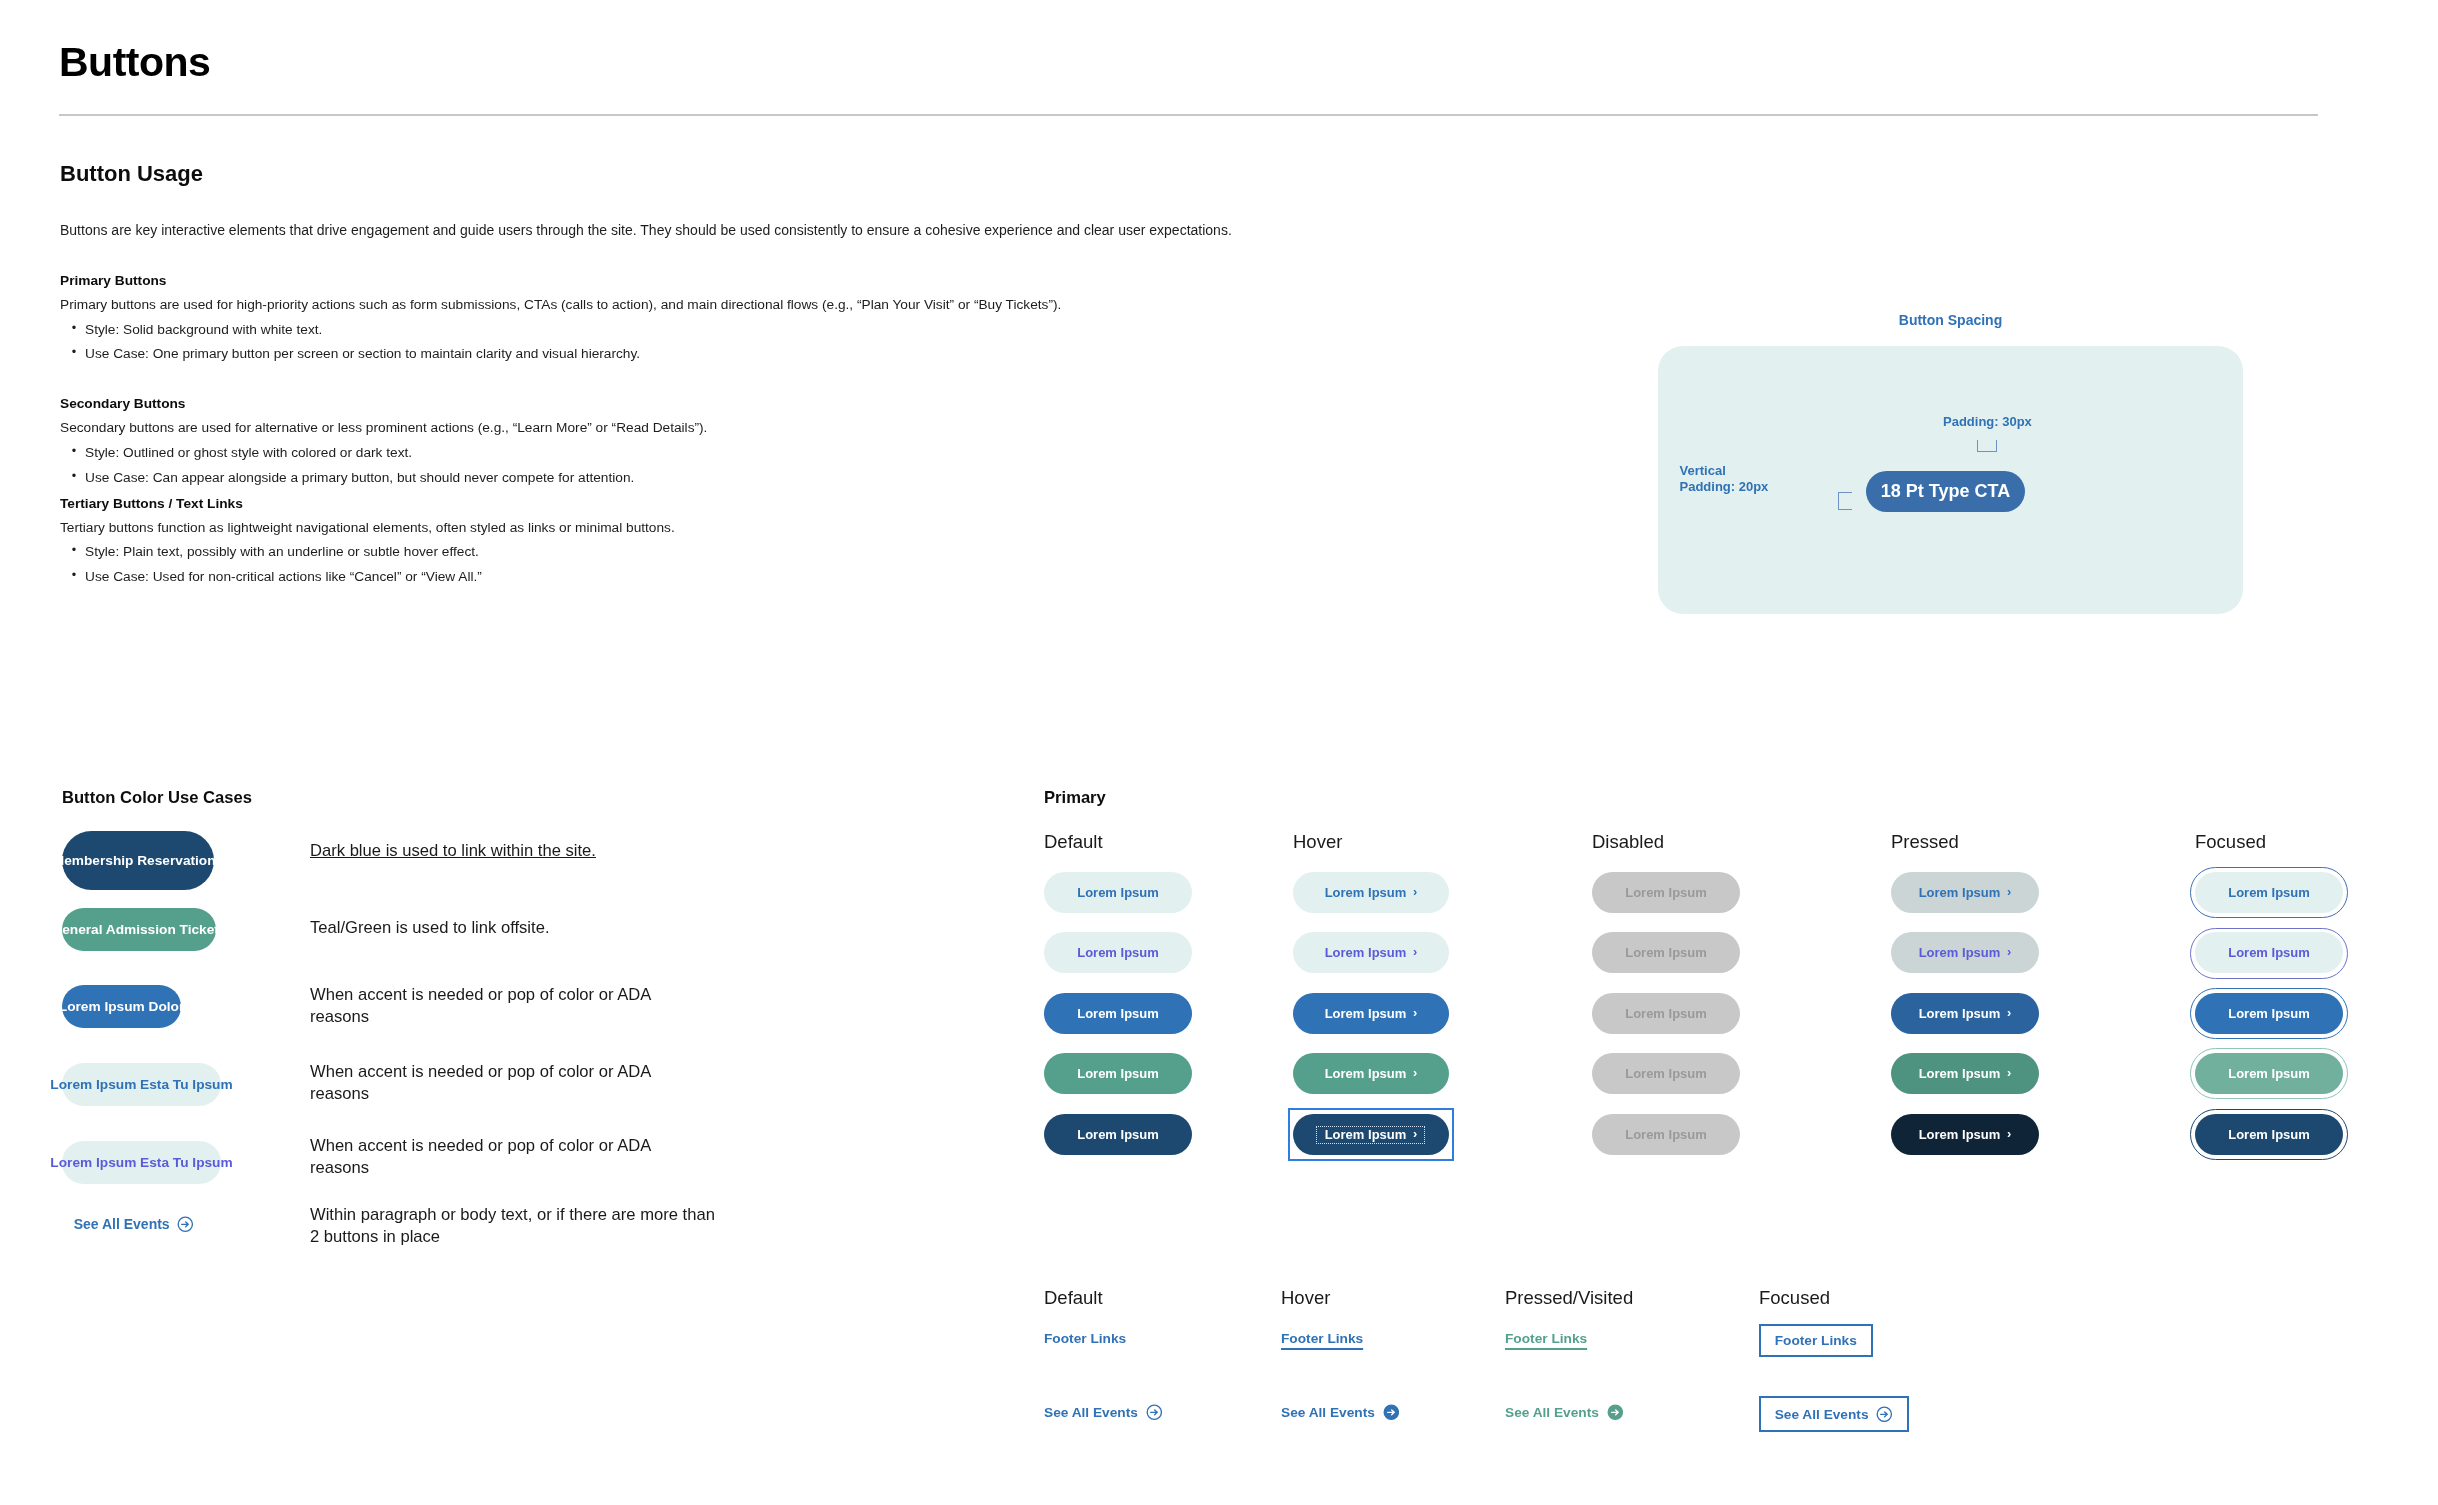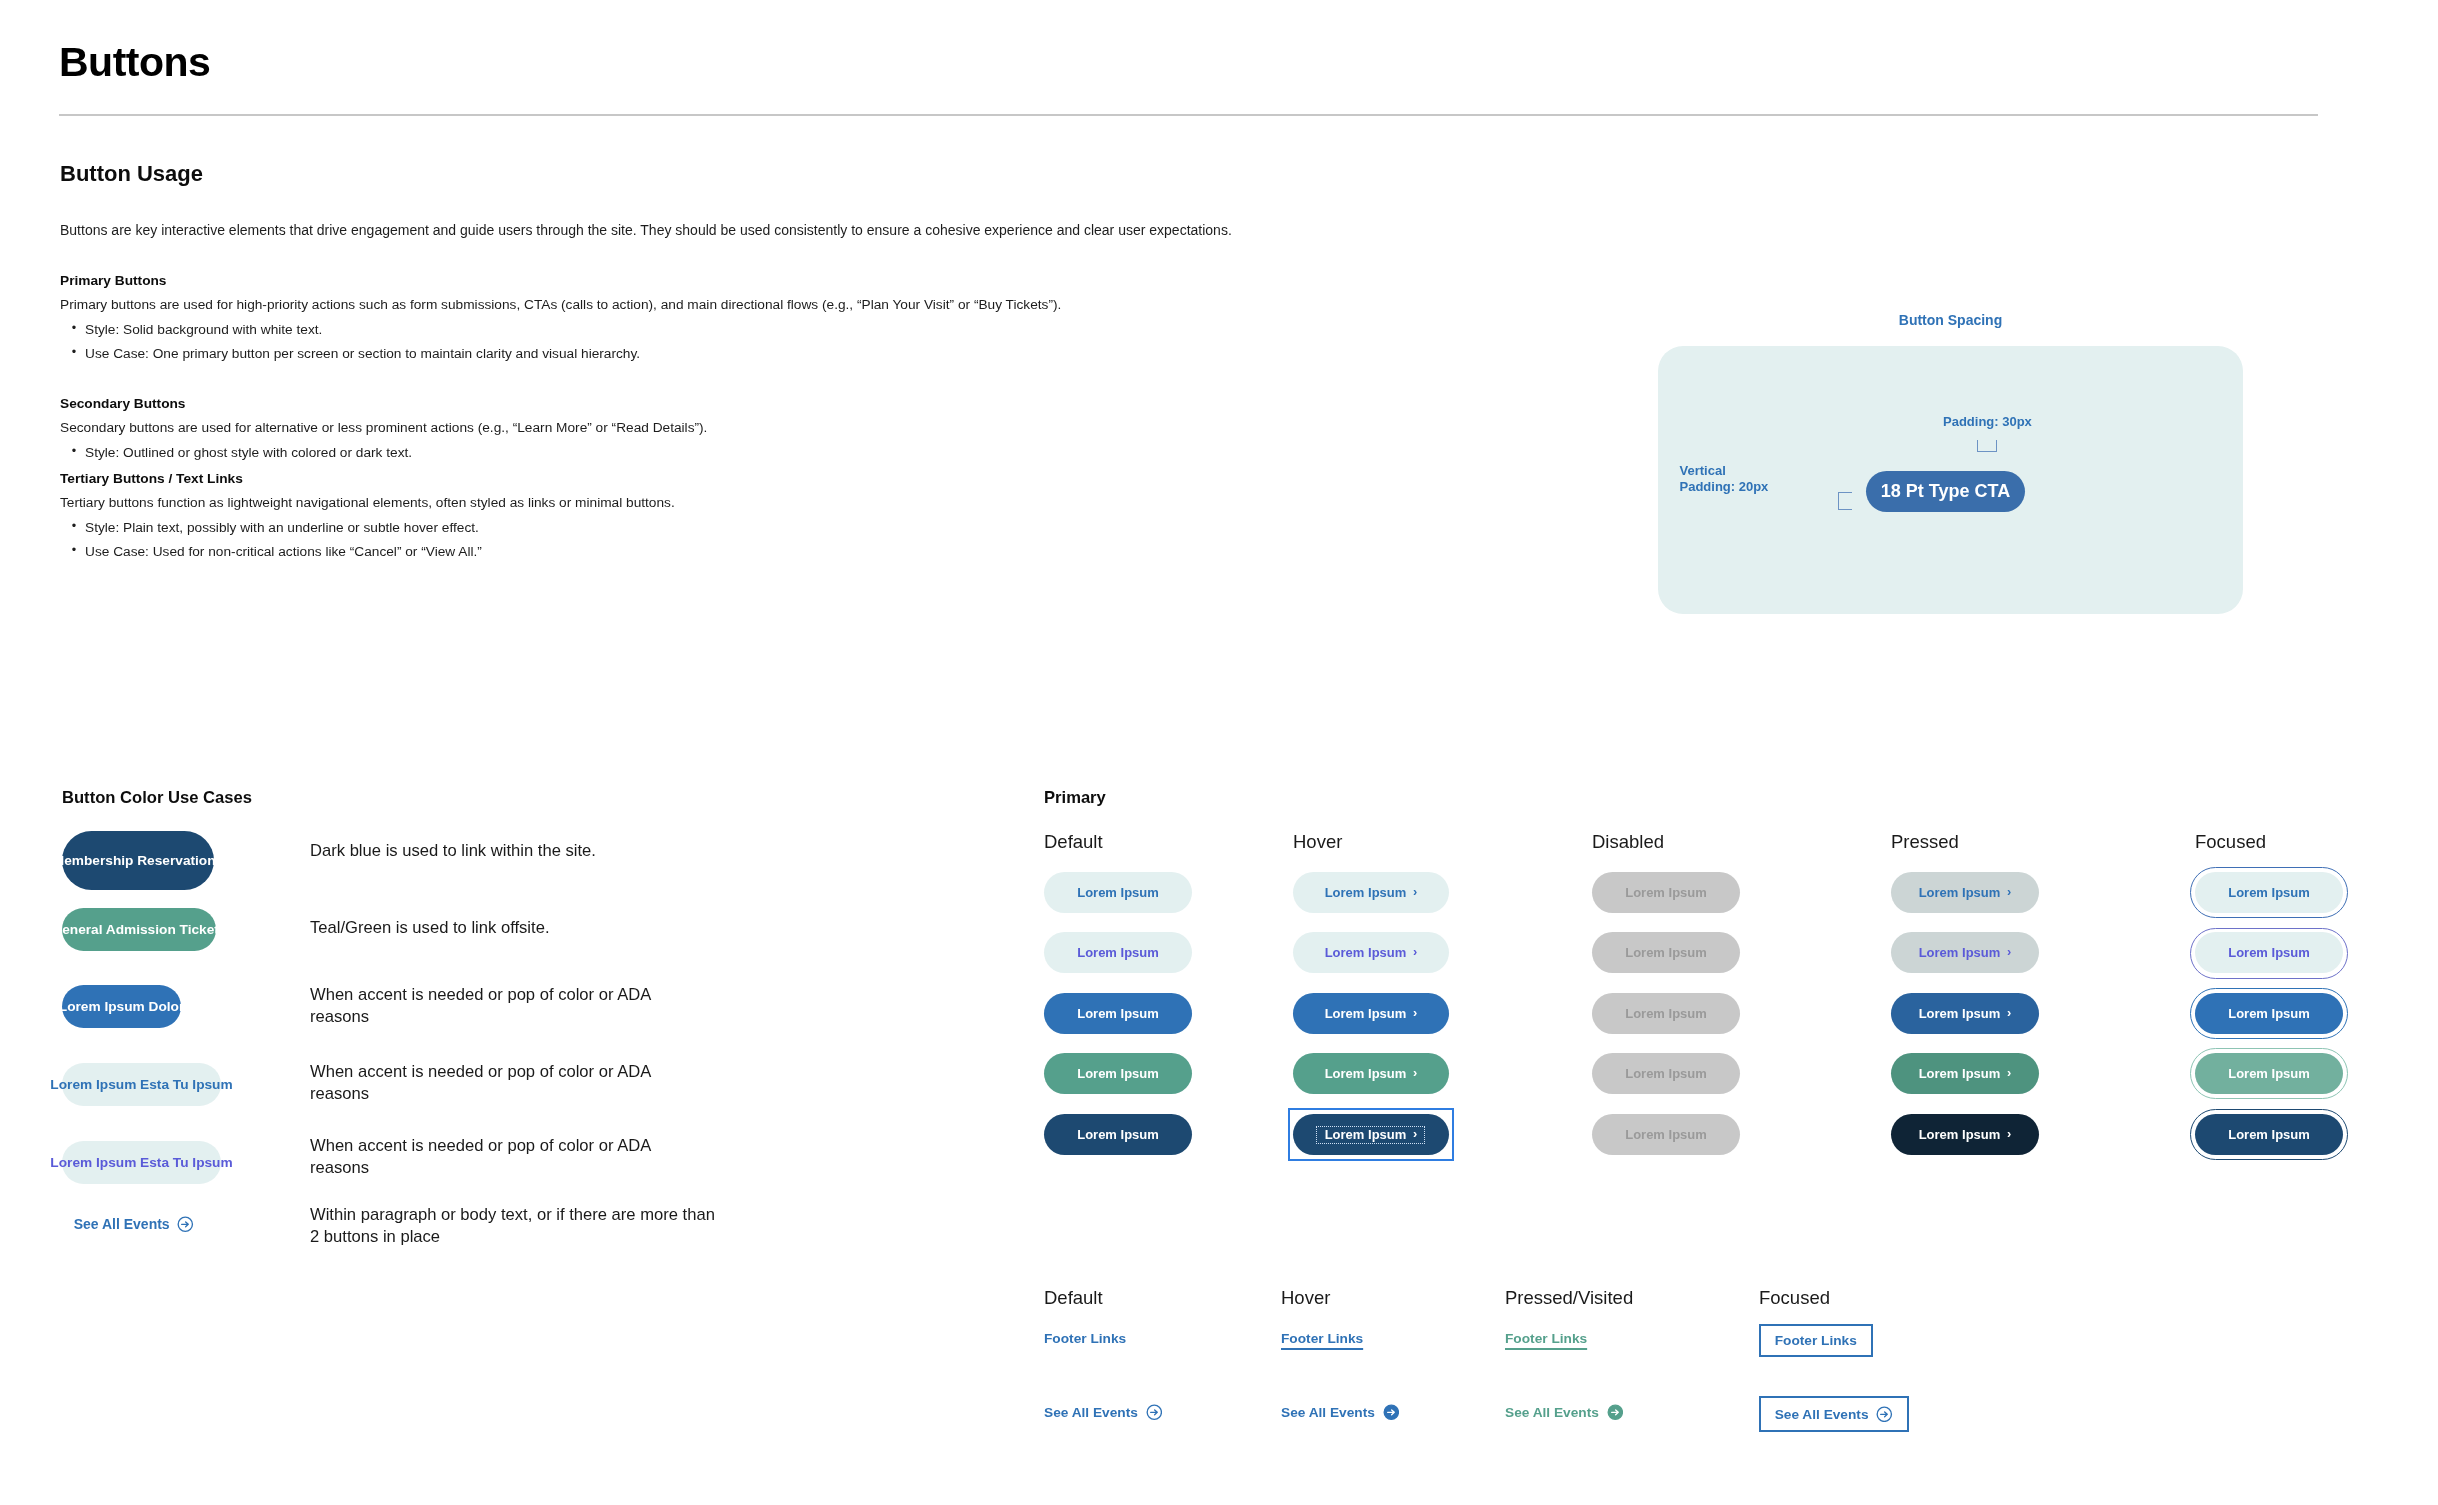--- a/index.html
+++ b/index.html
@@ -155,20 +155,21 @@
     <div class="para">Primary buttons are used for high-priority actions such as form submissions, CTAs (calls to action), and main directional flows (e.g., “Plan Your Visit” or “Buy Tickets”).</div>
     <ul class="bullets">
       <li>Style: Solid background with white text.</li>
       <li>Use Case: One primary button per screen or section to maintain clarity and visual hierarchy.</li>
     </ul>
 
     <div class="sub">Secondary Buttons</div>
     <div class="para">Secondary buttons are used for alternative or less prominent actions (e.g., “Learn More” or “Read Details”).</div>
     <ul class="bullets">
       <li>Style: Outlined or ghost style with colored or dark text.</li>
+      <li>Use Case: Can appear alongside a primary button, but should never compete for attention.</li>
     </ul>
 
     <div class="sub tight">Tertiary Buttons / Text Links</div>
     <div class="para">Tertiary buttons function as lightweight navigational elements, often styled as links or minimal buttons.</div>
     <ul class="bullets">
       <li>Style: Plain text, possibly with an underline or subtle hover effect.</li>
       <li>Use Case: Used for non-critical actions like “Cancel” or “View All.”</li>
     </ul>
   </div>
 
@@ -187,21 +188,21 @@
   </div>
 
   <div class="sec-title" style="left:62px; top:788px;">Button Color Use Cases</div>
   <div class="sec-title" style="left:1044px; top:788px;">Primary</div>
 
   <div class="usecases">
 
     <div class="pill" id="uc0" style="position: absolute; left: 0px; top: 0px; height: 59px; background: rgb(29, 73, 113); color: rgb(255, 255, 255); width: 152px;">
       <span>Membership Reservations</span>
     </div>
-    <div class="uc-desc" id="ucd0" style="left:248px; top:8.8px; width:390px;">Dark blue is used to link within the site.</div>
+    <div class="uc-desc" id="ucd0" style="left:248px; top:8.8px; width:390px;text-decoration:underline;">Dark blue is used to link within the site.</div>
 
     <div class="pill" id="uc1" style="position: absolute; left: 0px; top: 77px; height: 43px; background: rgb(85, 160, 140); color: rgb(255, 255, 255); width: 154px;">
       <span>General Admission Tickets</span>
     </div>
     <div class="uc-desc" id="ucd1" style="left:248px; top:86px; width:390px;">Teal/Green is used to link offsite.</div>
 
     <div class="pill" id="uc2" style="position: absolute; left: 0px; top: 154px; height: 43px; background: rgb(47, 114, 182); color: rgb(255, 255, 255); width: 119px;">
       <span>Lorem Ipsum Dolor</span>
     </div>
     <div class="uc-desc" id="ucd2" style="left:248px; top:153px; width:390px;">When accent is needed or pop of color or ADA reasons</div>

